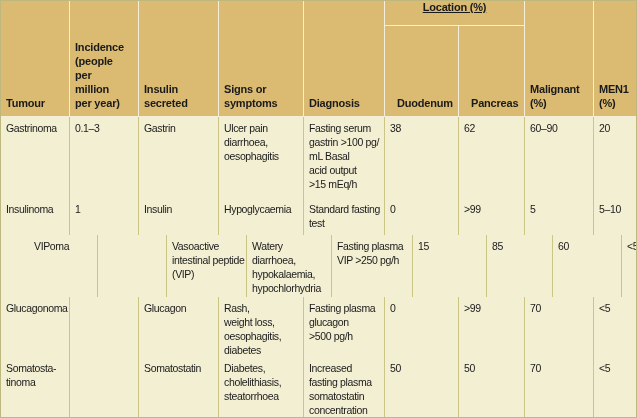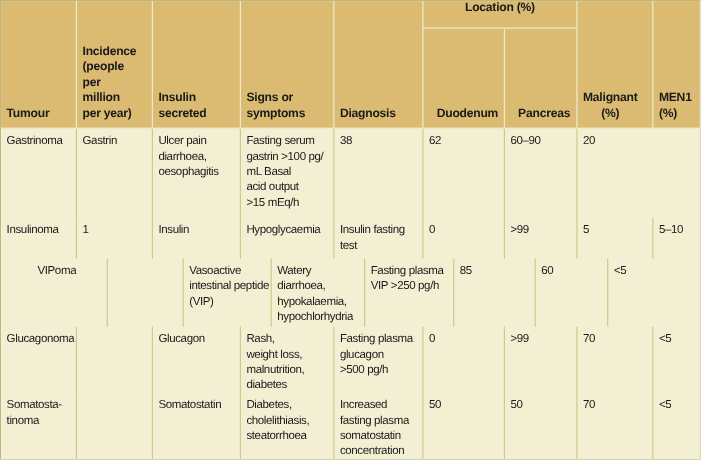--- a/index.html
+++ b/index.html
@@ -39,23 +39,24 @@
     grid-row:1/3;
   }
   .hc.bl{border-left:1px solid var(--header-border);}
   .loc-group{
     grid-column:6/8;grid-row:1;
     box-sizing:border-box;
     display:flex;align-items:center;justify-content:center;
     border-left:1px solid var(--header-border);
     border-bottom:1px solid var(--header-border);
     padding-bottom:13px;
+    text-decoration:underline;
   }
   .sub{grid-row:2;padding-left:12px;}
-  .c6{grid-column:6;} .c7{grid-column:7;} .c8{grid-column:8;text-align:center;} .c9{grid-column:9;}
+  .c6{grid-column:6;} .c7{grid-column:7;} .c8{grid-column:8;} .c9{grid-column:9;}
   
   .tbody{flex:1 1 auto;display:flex;flex-direction:column;background:var(--body-bg);}
   .row{flex:0 0 auto;}
   .row-0{height:81px;} .row-1{height:37px;} .row-2{height:62px;padding-left:28px;}
   .row-3{height:60px;} .row-4{flex:1 1 auto;}
   .bc{
     box-sizing:border-box;
     padding:4px 1px 0 5px;
     font-size:10.5px;line-height:14px;letter-spacing:-0.35px;
     white-space:pre;overflow:hidden;
@@ -85,72 +86,74 @@
     <div class="hc c8 bl">Malignant
 (%)</div>
     <div class="hc c9 bl">MEN1
 (%)</div>
   </div>
 
   <div class="tbody">
 
     <div class="row row-0 grid9">
       <div class="bc">Gastrinoma</div>
+      <div class="bc bl">0.1–3</div>
       <div class="bc bl">Gastrin</div>
       <div class="bc bl">Ulcer pain
 diarrhoea,
 oesophagitis</div>
       <div class="bc bl">Fasting serum
 gastrin &gt;100 pg/
 mL Basal
 acid output
 &gt;15 mEq/h</div>
       <div class="bc bl">38</div>
       <div class="bc bl">62</div>
       <div class="bc bl">60–90</div>
       <div class="bc bl">20</div>
     </div>
 
     <div class="row row-1 grid9">
       <div class="bc">Insulinoma</div>
       <div class="bc bl">1</div>
       <div class="bc bl">Insulin</div>
       <div class="bc bl">Hypoglycaemia</div>
-      <div class="bc bl">Insulin fasting
+      <div class="bc bl">Standard fasting
 test</div>
       <div class="bc bl">0</div>
       <div class="bc bl">&gt;99</div>
       <div class="bc bl">5</div>
       <div class="bc bl">5–10</div>
     </div>
 
     <div class="row row-2 grid9">
       <div class="bc">VIPoma</div>
       <div class="bc bl"></div>
       <div class="bc bl">Vasoactive
 intestinal peptide
 (VIP)</div>
       <div class="bc bl">Watery
 diarrhoea,
 hypokalaemia,
 hypochlorhydria</div>
       <div class="bc bl">Fasting plasma
 VIP &gt;250 pg/h</div>
+      <div class="bc bl">15</div>
       <div class="bc bl">85</div>
       <div class="bc bl">60</div>
       <div class="bc bl">&lt;5</div>
     </div>
 
     <div class="row row-3 grid9">
       <div class="bc">Glucagonoma</div>
       <div class="bc bl"></div>
       <div class="bc bl">Glucagon</div>
       <div class="bc bl">Rash,
 weight loss,
-malnutrition,
+oesophagitis,
 diabetes</div>
       <div class="bc bl">Fasting plasma
 glucagon
 &gt;500 pg/h</div>
       <div class="bc bl">0</div>
       <div class="bc bl">&gt;99</div>
       <div class="bc bl">70</div>
       <div class="bc bl">&lt;5</div>
     </div>
 

